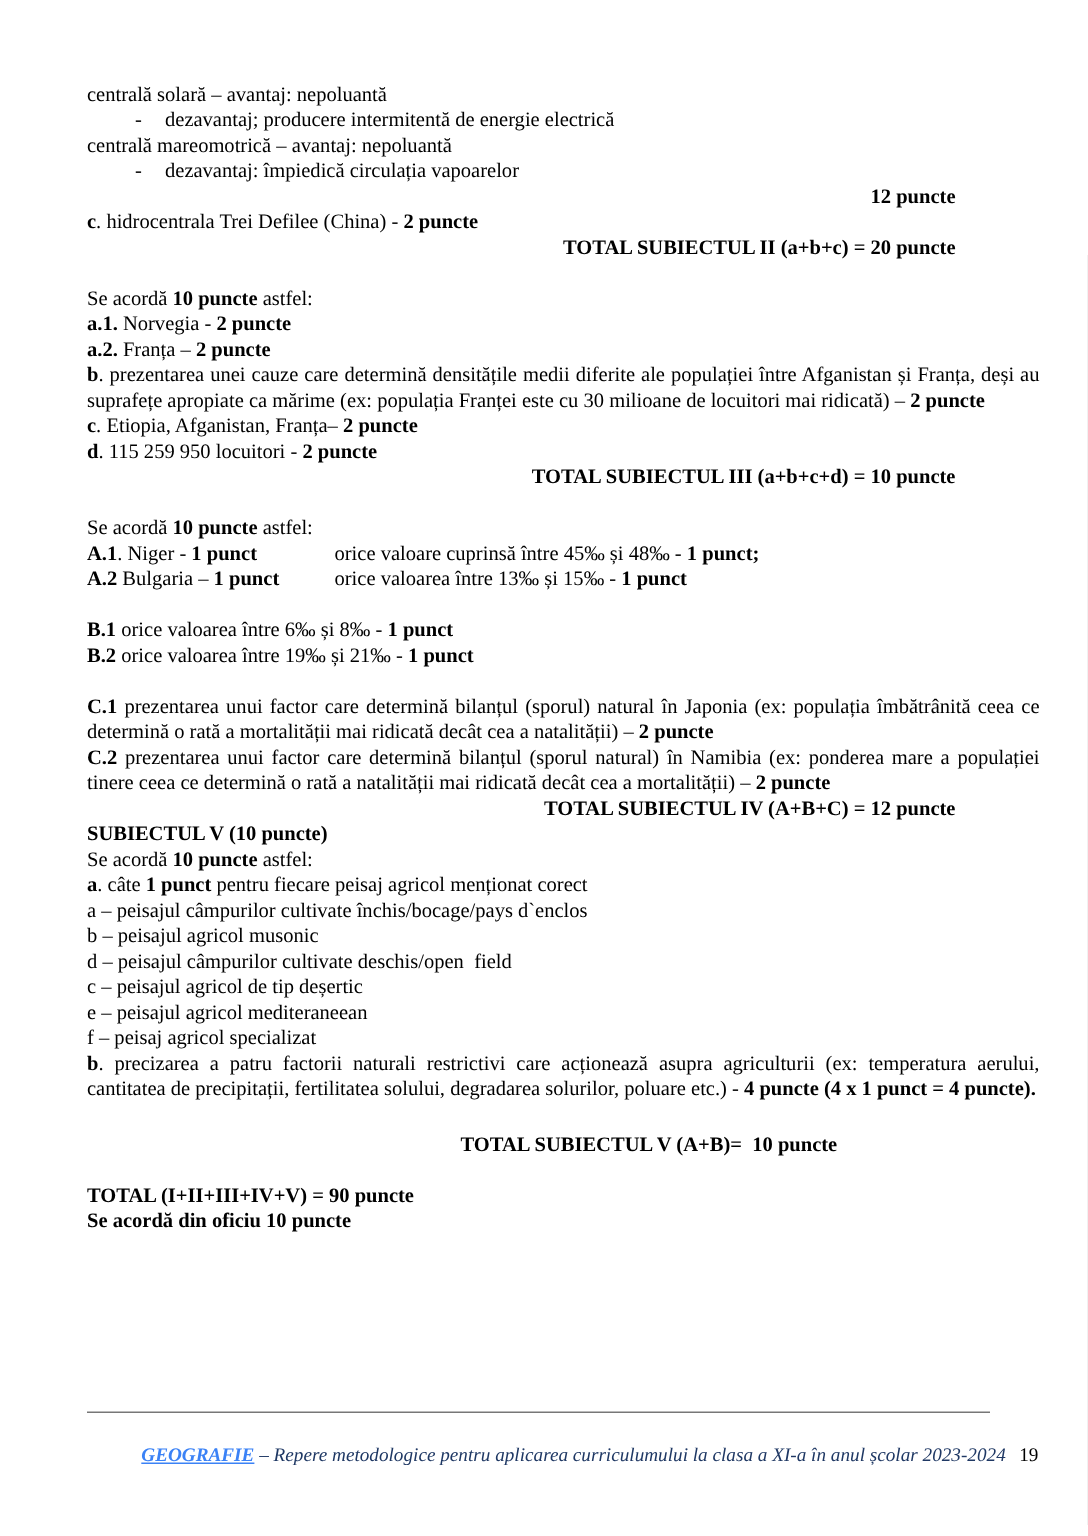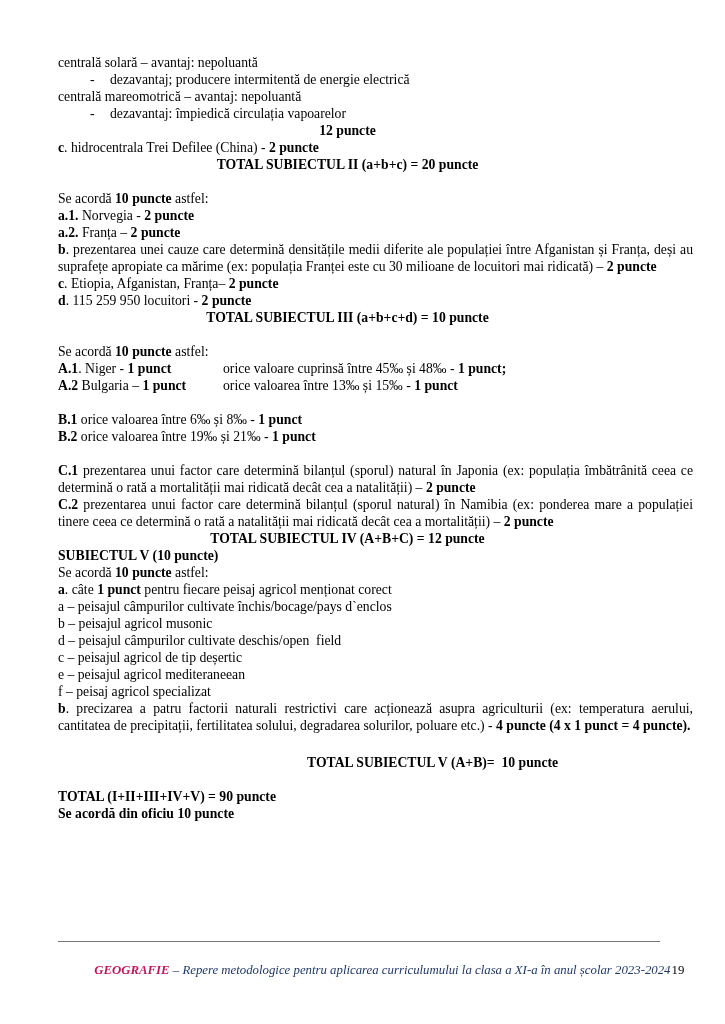--- a/index.html
+++ b/index.html
@@ -11,32 +11,32 @@
     font-size:13.7px;
     color:#000;
     overflow:hidden;
   }
   #doc-lines{
     position:absolute;
     left:58px;top:54px;width:635px;
   }
   .ln{min-height:17px;line-height:17px;white-space:pre-wrap;}
   .blank{height:17px;}
-  .right{text-align:center;padding-right:56px;}
+  .right{text-align:right;padding-right:56px;}
   .para{line-height:17px;text-align:justify;white-space:normal;}
   .bullet .dash{display:inline-block;margin-left:32px;width:20px;}
   .c1{display:inline-block;width:165px;white-space:pre-wrap;}
   .sb{font-weight:bold;}
   .si{}
   .footer{position:absolute;left:58px;top:941px;width:635px;}
   .footer-rule{width:602px;height:1px;background:#777777;}
   .footer-text{padding-left:17px;margin-top:4px;font-size:12.8px;line-height:16px;white-space:pre-wrap;}
   .f-title{font-weight:bold;font-style:italic;}
   .f-sub{font-style:italic;}
-  .f-page{color:#000;font-style:normal;padding-left:1px;}
+  .f-page{color:#000;font-style:normal;padding-left:9px;}
 </style>
 </head>
 <body>
 
 <div id="page">
 
   <div id="doc-lines">
       <div class="ln"><span class="si">centrală solară</span><span> – avantaj: nepoluantă</span></div>
       <div class="ln bullet"><span class="dash">-</span><span>dezavantaj; producere intermitentă de energie electrică</span></div>
       <div class="ln"><span class="si">centrală mareomotrică</span><span> – avantaj: nepoluantă</span></div>
@@ -75,17 +75,17 @@
       <div class="para"><span class="sb">b</span><span>. precizarea a patru factorii naturali restrictivi care acționează asupra agriculturii (</span><span class="si">ex: temperatura aerului, cantitatea de precipitații, fertilitatea solului, degradarea solurilor, poluare etc.</span><span>) - </span><span class="sb">4 puncte (4 x 1 punct = 4 puncte).</span></div>
       <div class="ln" style="padding-left: 249px; margin-top: 20px;"><span class="sb">TOTAL SUBIECTUL V (A+B)=  10 puncte</span></div>
       <div class="ln blank"></div>
       <div class="ln"><span class="sb">TOTAL (I+II+III+IV+V) = 90 puncte</span></div>
       <div class="ln"><span class="sb">Se acordă din oficiu 10 puncte</span></div>
     </div>
 
   <div class="footer">
     <div class="footer-rule" style="background: rgb(119, 119, 119);"></div>
     <div class="footer-text">
-      <span class="f-title" style="color: #be185d;">GEOGRAFIE</span><span class="f-sub" style="color: rgb(31, 56, 100); margin-top: 24px;"> – Repere metodologice pentru aplicarea curriculumului la clasa a XI-a în anul școlar 2023-2024</span><span class="f-page">19</span>
+      <span class="f-title" style="color: #3b82f6; text-decoration: underline;">GEOGRAFIE</span><span class="f-sub" style="color: rgb(31, 56, 100); margin-top: 24px;"> – Repere metodologice pentru aplicarea curriculumului la clasa a XI-a în anul școlar 2023-2024</span><span class="f-page">19</span>
     </div>
   </div>
 
 </div>
 
 </body></html>

